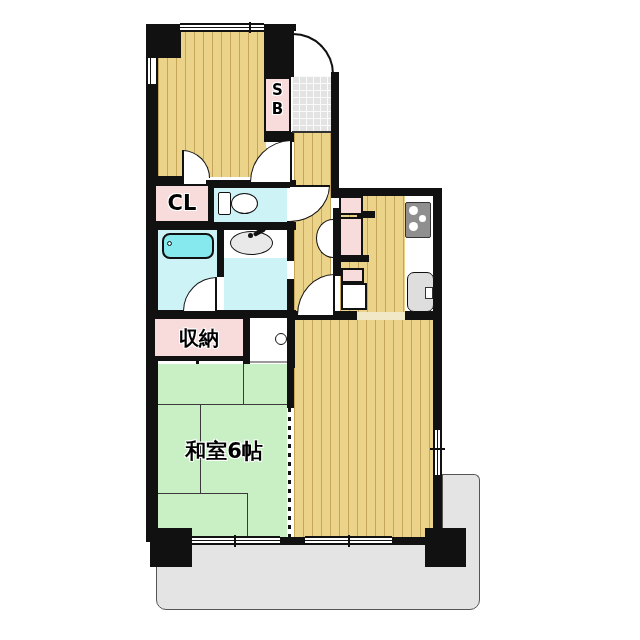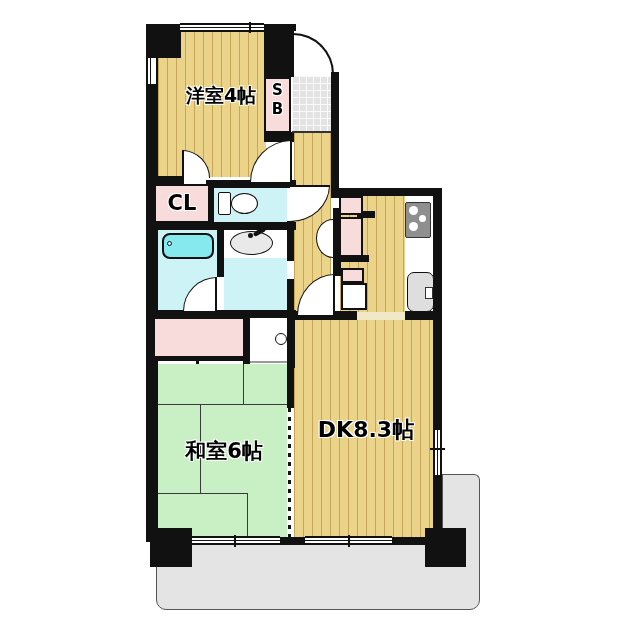--- a/index.html
+++ b/index.html
@@ -137,22 +137,21 @@
 
   <div class="a" style="left:293px;top:33px;width:41px;height:41px;border-top:2px solid #111;border-right:2px solid #111;border-top-right-radius:100%;"></div>
   <div class="arc" style="left:250px;top:140px;width:42px;height:42px;border-top:1.5px solid #111;border-left:1.5px solid #111;border-right:2.5px solid #111;border-top-left-radius:100%;"></div>
   <div class="arc" style="left:182px;top:150px;width:28px;height:28px;border-top:1.5px solid #111;border-right:1.5px solid #111;border-left:2.5px solid #111;border-top-right-radius:100%;"></div>
   <div class="arc" style="left:290px;top:185px;width:40px;height:37px;border-bottom:1.5px solid #111;border-right:1.5px solid #111;border-top:2.5px solid #111;border-bottom-right-radius:100%;"></div>
   <div class="arc" style="left:316px;top:219px;width:17px;height:19px;border-top:1.5px solid #111;border-left:1.5px solid #111;border-top-left-radius:100%;"></div>
   <div class="arc" style="left:316px;top:238px;width:17px;height:20px;border-bottom:1.5px solid #111;border-left:1.5px solid #111;border-bottom-left-radius:100%;"></div>
   <div class="arc" style="left:297px;top:274px;width:38px;height:41px;border-top:1.5px solid #111;border-left:1.5px solid #111;border-right:2.5px solid #111;border-top-left-radius:100%;"></div>
   <div class="arc" style="left:183px;top:277px;width:34px;height:34px;border-top:1.5px solid #111;border-left:1.5px solid #111;border-right:2.5px solid #111;border-top-left-radius:100%;"></div>
 
-  <div class="lbl" style="left:158px;top:83px;width:126px;font-size:19px;">洋室4帖</div>
   <div class="lbl" style="left:264px;top:81px;width:27px;font-size:15px;line-height:1.25;">
     <span>S</span><br>
     <span>B</span>
   </div>
   <div class="lbl" style="left:154px;top:191px;width:56px;font-size:21px;">CL</div>
+  <div class="lbl" style="left:153px;top:325px;width:92px;font-size:20px;">収納</div>
   <div class="lbl" style="left:160px;top:437px;width:128px;font-size:21px;">和室6帖</div>
-  <div class="lbl" style="left:296px;top:415px;width:140px;font-size:22px;">DK8.3帖</div>
 
 </div>
 
 </body></html>

